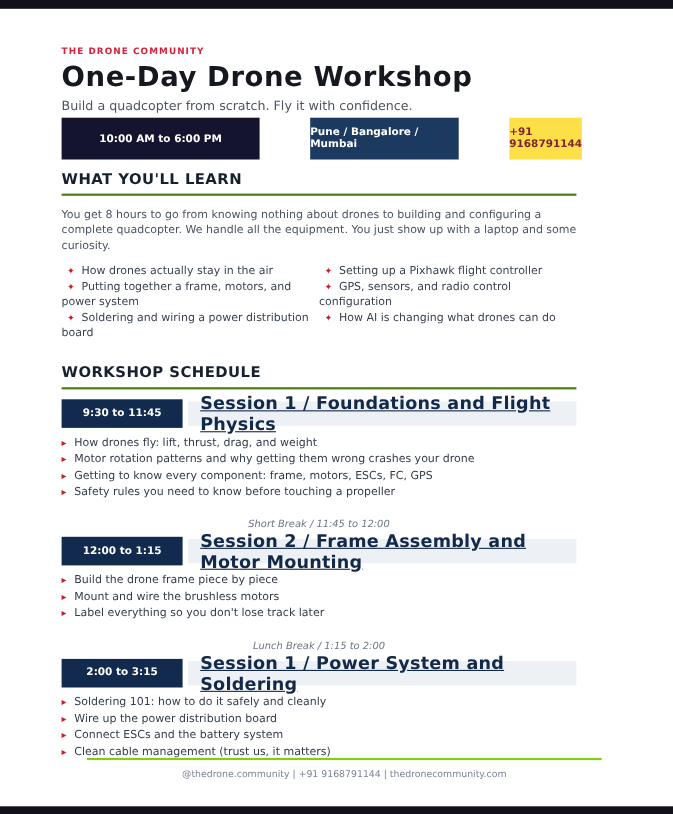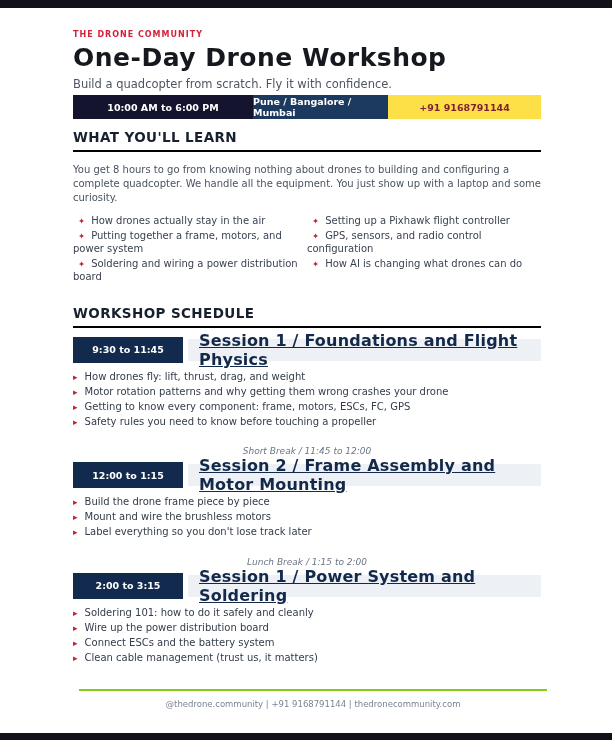--- a/index.html
+++ b/index.html
@@ -8,50 +8,50 @@
     background:#ffffff;
     font-family:"DejaVu Sans", sans-serif;
     position:relative;
     overflow:hidden;
     color:#333c4a;
   }
   .edge-bar { position:absolute; left:0; width:612px; background:#111119; }
   .edge-bar.top { top:0; height:8px; }
   .edge-bar.bottom { bottom:0; height:7px; }
 
-  .content { position:absolute; left:73px; top:0; width:468px; padding-top:30px; }
+  .content { position:absolute; left:56px; top:0; width:468px; padding-top:42px; }
 
   .eyebrow {
     font-size:8px; font-weight:bold; letter-spacing:1px;
     color:#d62039;
   }
   .page-title {
     margin-top:5px;
     font-size:25px; font-weight:bold; letter-spacing:0.5px;
     color:#15181e; line-height:1.15;
   }
   .subtitle {
     margin-top:4px;
     font-size:11.5px; color:#4d5562; line-height:1.25;
   }
 
-  .info-bar { margin-top:4px; display:flex; height:24px; }
+  .info-bar { margin-top:4px; display:flex; height:38px;gap:46px; }
   .info-seg {
     display:flex; align-items:center; justify-content:center;
     font-size:9.5px; font-weight:bold;
   }
   .info-seg.time   { flex:0 0 180px; background:#15142e; color:#ffffff; }
   .info-seg.cities { flex:0 0 135px; background:#1c3a60; color:#ffffff; }
   .info-seg.phone  { flex:1; background:#fde047; color:#7e1e33; }
 
   .section-heading {
     font-size:13.5px; font-weight:bold; letter-spacing:0.4px;
     color:#16202e;
     padding-bottom:5px;
-    border-bottom:2px solid #000000;
+    border-bottom:2px solid #4d7c0f;
   }
   .learn-heading { margin-top:10px; }
   .schedule-heading { margin-top:19px; }
 
   .intro {
     margin-top:11px;
     font-size:10px; line-height:1.38; color:#4a5361;
   }
 
   .learn-cols { margin-top:9px; display:flex; }

